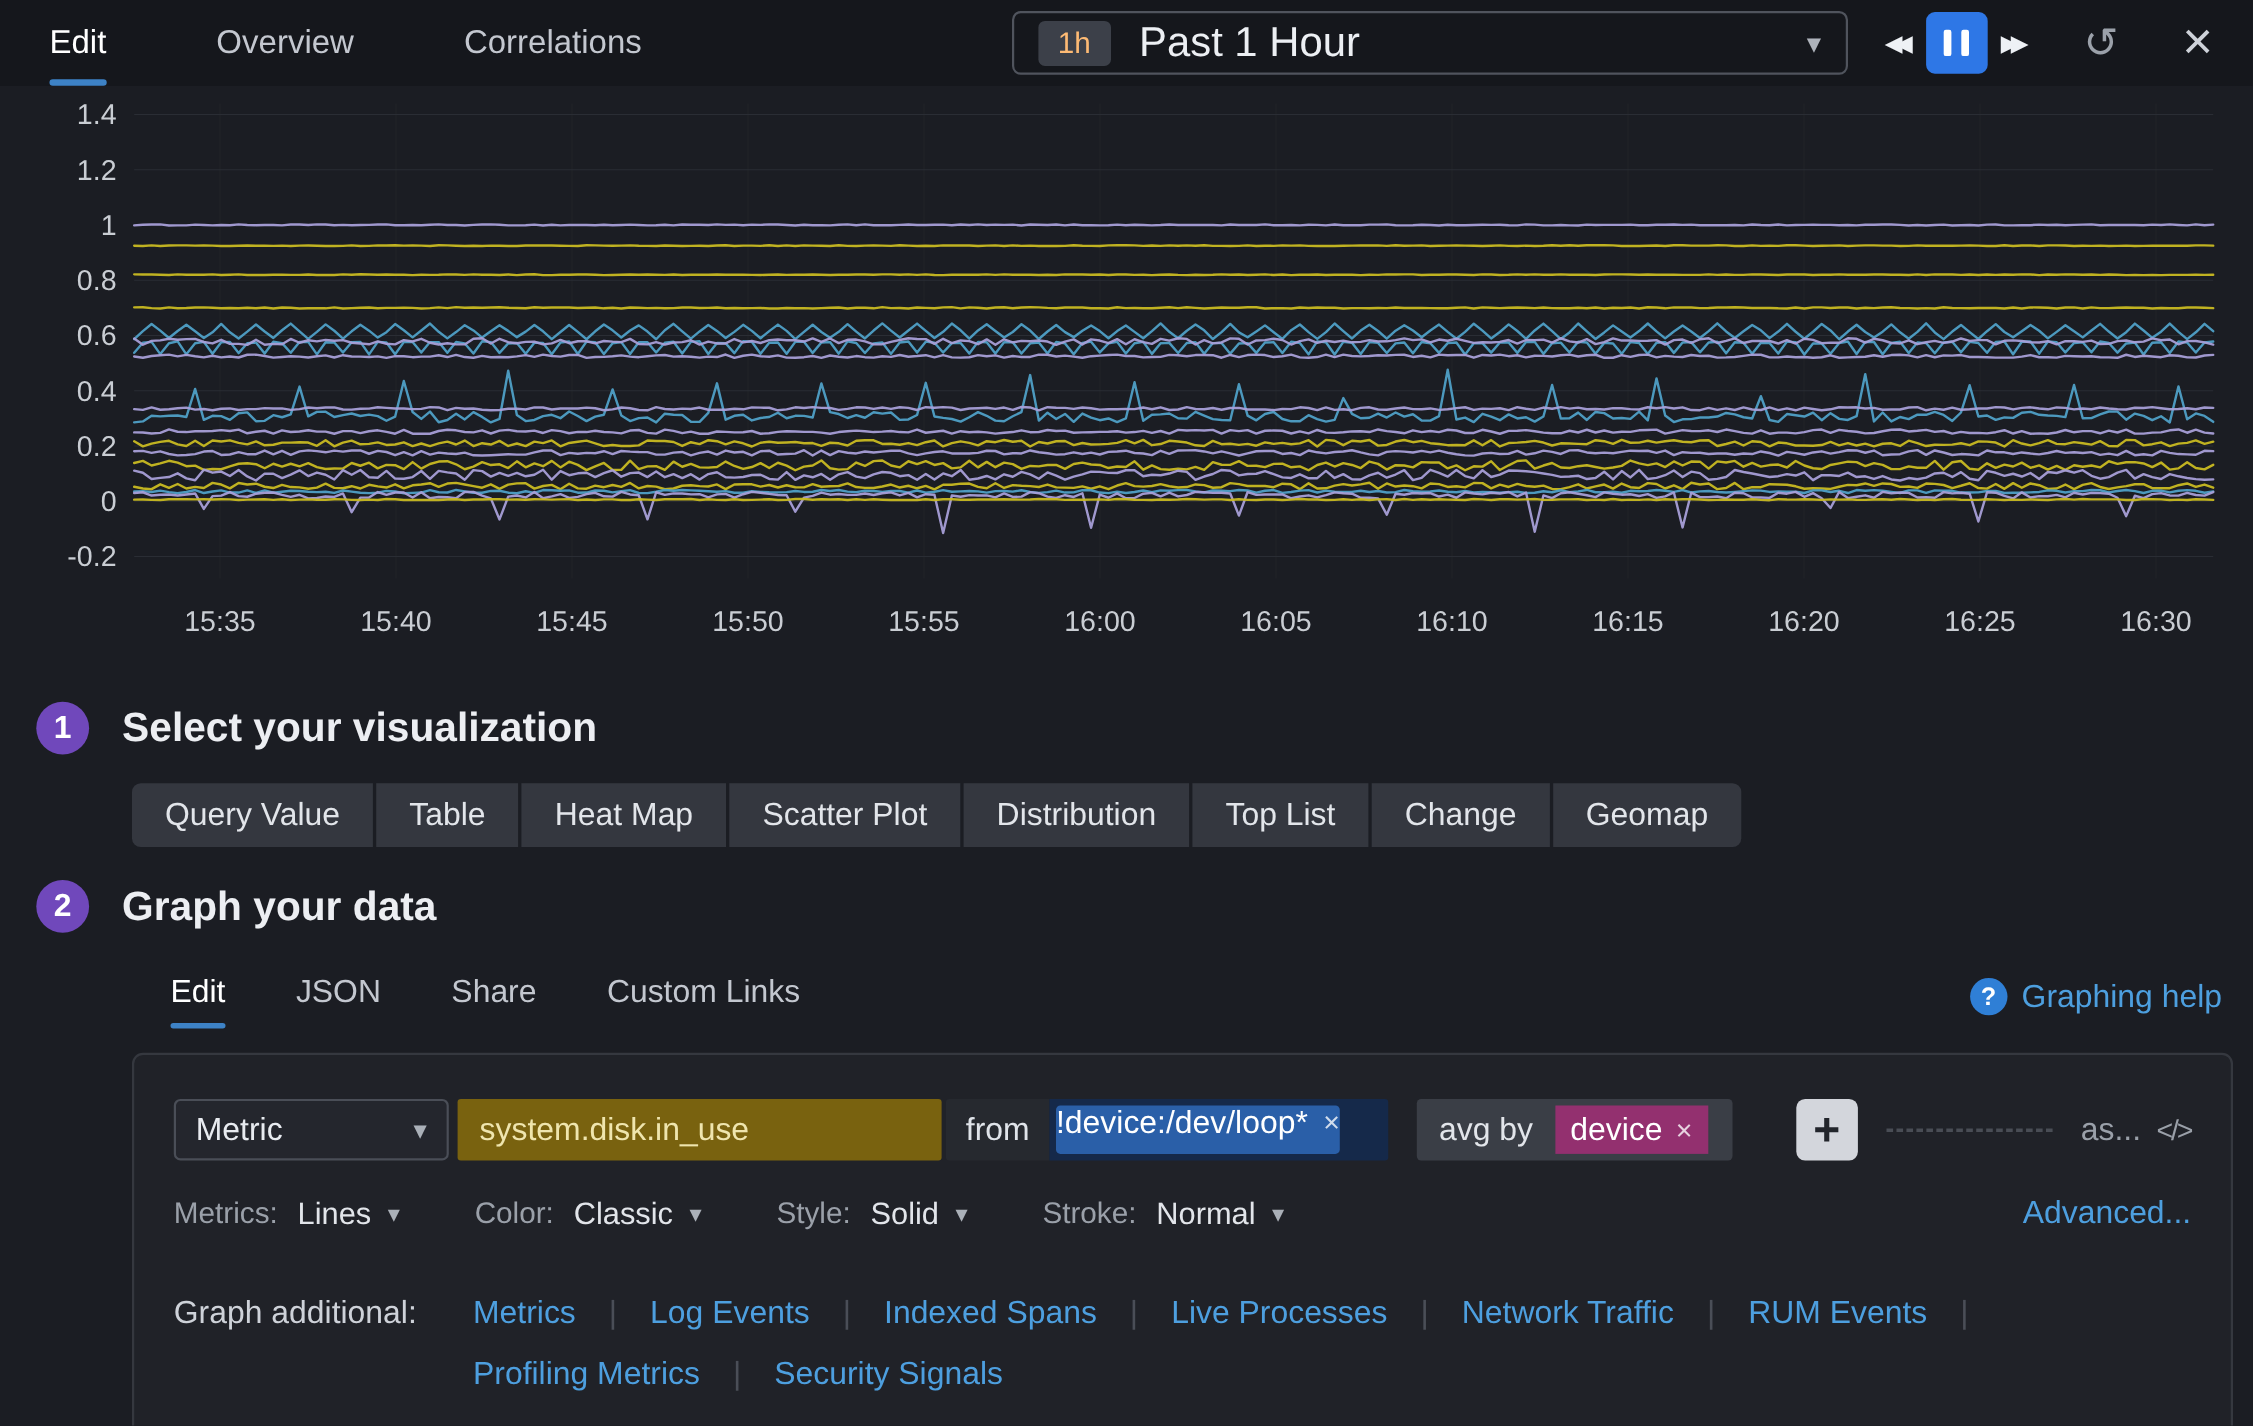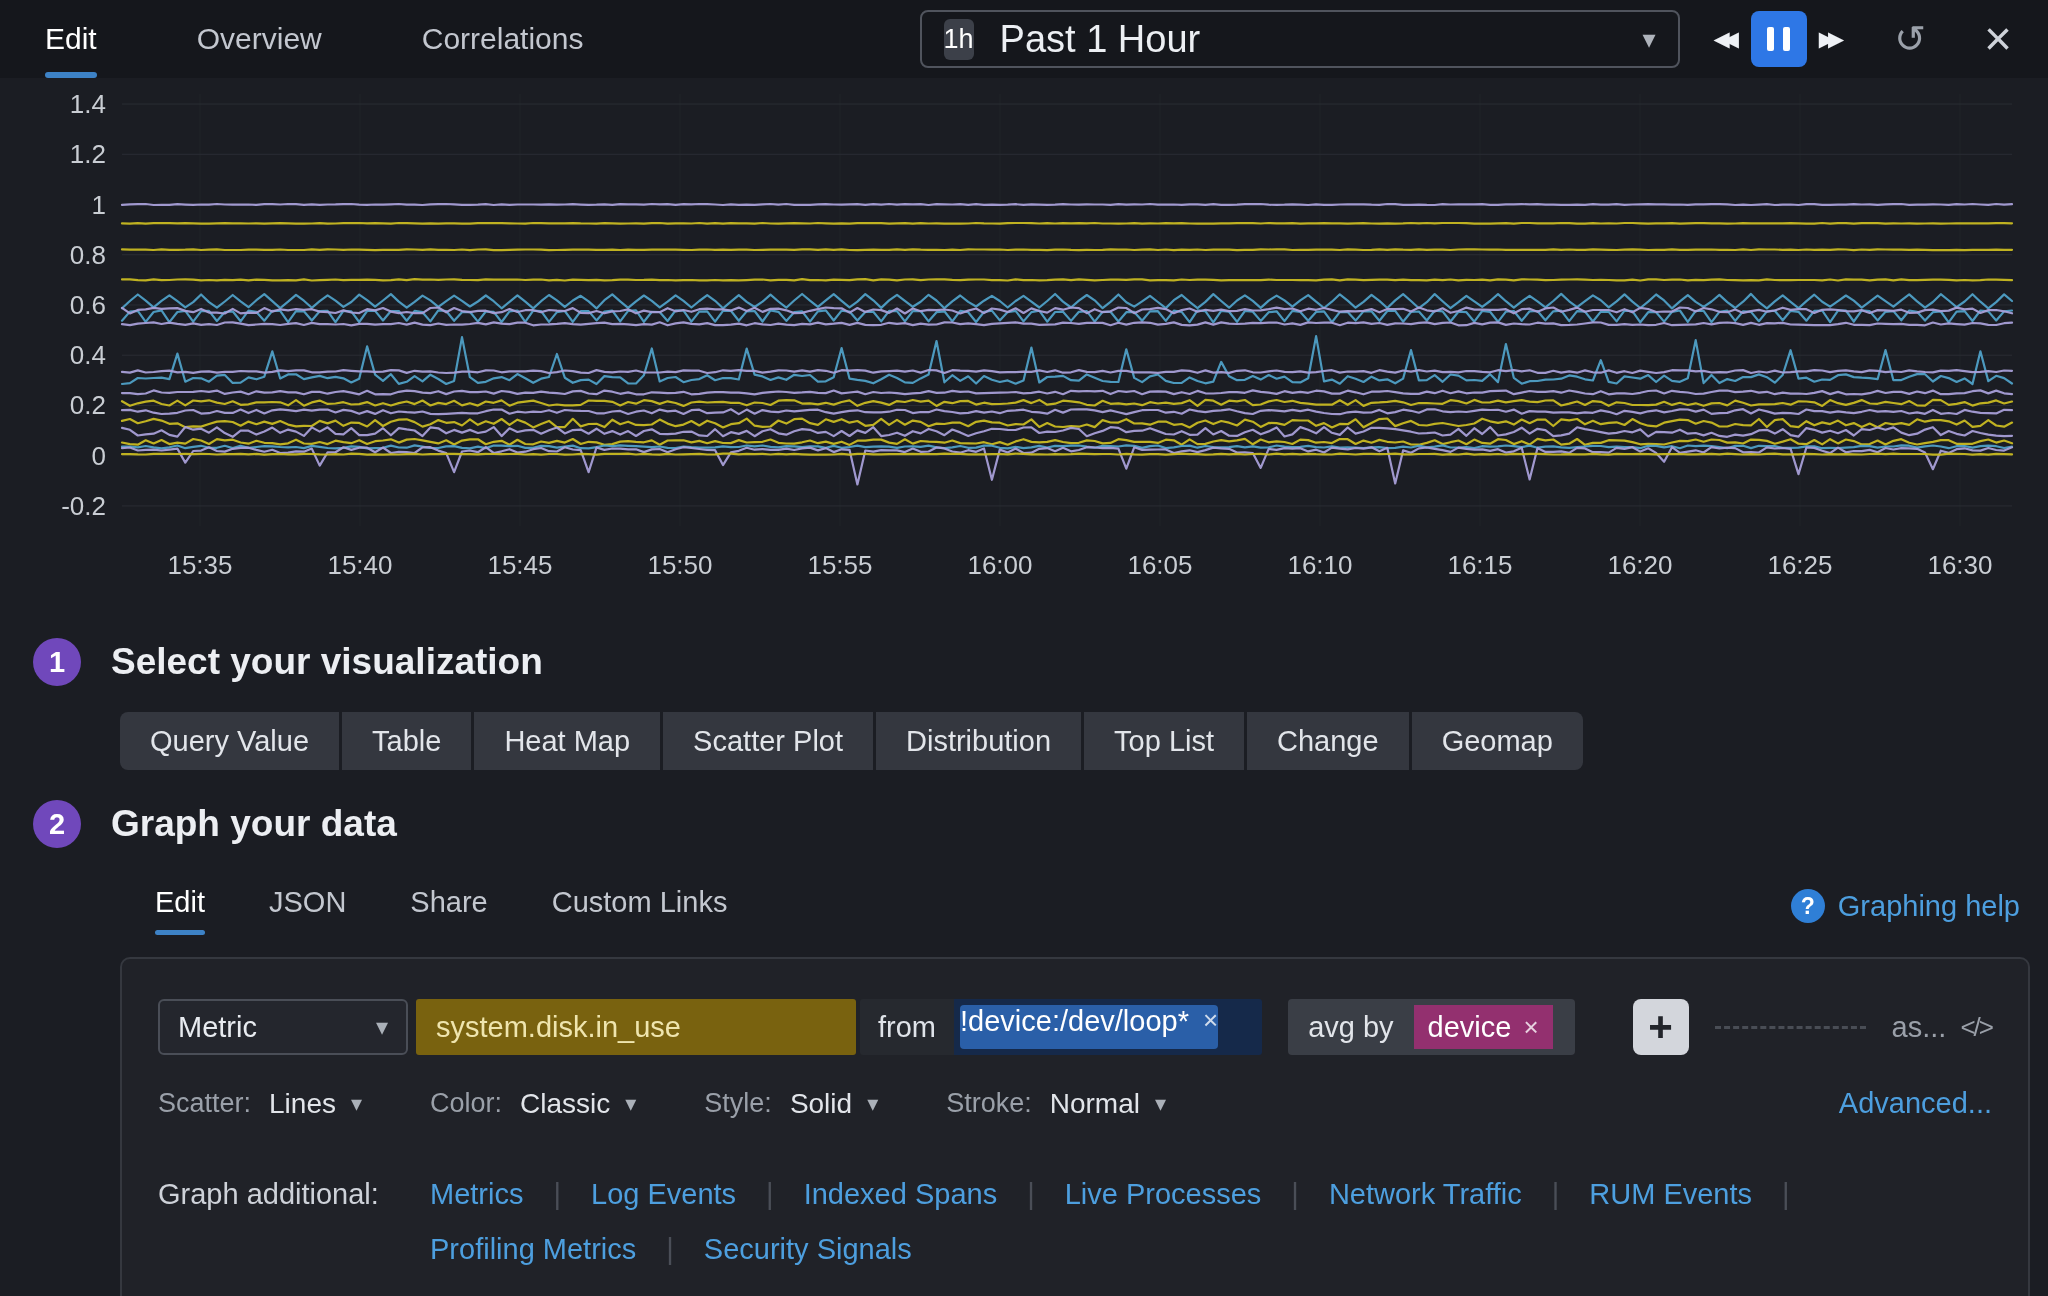--- a/index.html
+++ b/index.html
@@ -13,21 +13,21 @@
   .topbar { display:flex; align-items:center; height:78px; padding:0 28px 0 45px;
             background:#15171c; }
   .topbar-tabs { display:flex; gap:100px; align-self:stretch; }
   .top-tab { position:relative; display:flex; align-items:center; font-size:30px;
              color:#c3c7cf; cursor:pointer; }
   .top-tab.active { color:#ffffff; }
   .top-tab.active::after { content:""; position:absolute; left:0; right:0; bottom:0;
              height:6px; background:#3d82c6; border-radius:3px; }
   .time-range { margin-left:auto; display:flex; align-items:center; width:760px; height:58px;
              border:2px solid #50545d; border-radius:8px; padding:0 22px; gap:26px; cursor:pointer; }
-  .tr-badge { background:#3c4049; border-radius:6px; padding:5px 0; font-size:27px; color:#ffffff; }
+  .tr-badge { background:#3c4049; border-radius:6px; padding:5px 18px; font-size:27px; color:#fdba74; }
   .tr-label { font-size:38px; color:#eceff3; }
   .tr-caret { margin-left:auto; color:#aeb3bb; font-size:26px; }
   .playback { display:flex; align-items:center; margin-left:26px; gap:4px; }
   .icon-btn { background:none; border:none; color:#eef1f5; cursor:pointer;
               display:flex; align-items:center; justify-content:center; padding:6px 8px; }
   .skip-glyph { font-size:21px; letter-spacing:-7px; padding-right:7px; color:#eef1f5; }
   .pause-btn { width:56px; height:56px; background:#2e77e6; border-radius:8px;
                display:flex; align-items:center; justify-content:center; gap:9px; border:none; cursor:pointer; }
   .pause-bar { width:7px; height:24px; background:#ffffff; border-radius:2px; }
   .restore-btn { margin-left:34px; font-size:38px; color:#9ba1aa; }
@@ -260,21 +260,21 @@
           </span>
         </div>
         <button class="add-btn">+</button>
         <div class="dash-line"></div>
         <span class="as-label">as...</span>
         <span class="code-icon">&lt;/&gt;</span>
       </div>
 
       <div class="style-row">
         <div class="opt-group">
-          <span class="opt-label">Scatter:</span>
+          <span class="opt-label">Metrics:</span>
           <span class="opt-value">
             <span>Lines</span>
             <span class="opt-caret">▾</span>
           </span>
         </div>
         <div class="opt-group">
           <span class="opt-label">Color:</span>
           <span class="opt-value">
             <span>Classic</span>
             <span class="opt-caret">▾</span>

